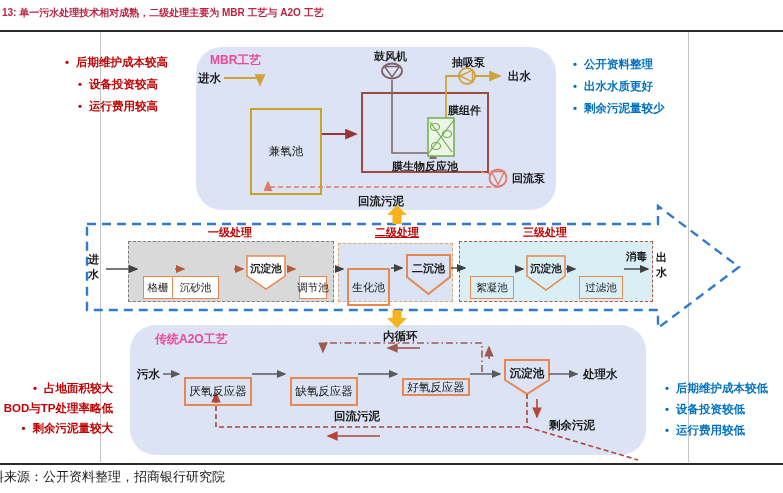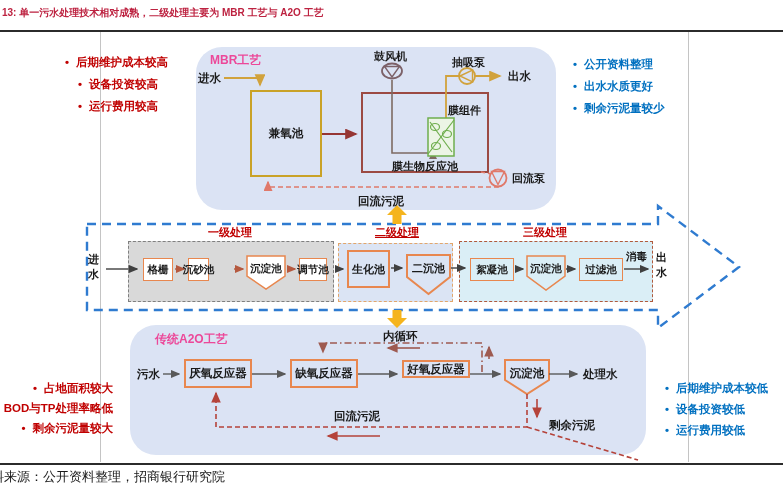--- a/index.html
+++ b/index.html
@@ -7,22 +7,22 @@
        font-family:"Liberation Sans",sans-serif;}
   .lbl{position:absolute;white-space:nowrap;font-weight:bold;color:#1a1a1a;
        font-size:11.5px;line-height:1.25;z-index:10;}
   .lbl--sm{font-size:11px;}
   .lbl--red{color:#ec4899;}
   .lbl--stage{color:#c00000;font-size:11px;text-align:center;}
   .vword{width:14px;word-break:break-all;line-height:15px;white-space:normal;}
   .panel{position:absolute;background:#dbe3f4;border-radius:26px;z-index:1;}
   .section{position:absolute;z-index:2;box-sizing:border-box;}
   .ubox{position:absolute;display:flex;align-items:center;justify-content:center;
-        border:1.5px solid #e8874f;background:#fff;color:#1a1a1a;font-weight:bold;
-        font-size:10.5px;white-space:nowrap;z-index:10;box-sizing:border-box;}
+        border:1.5px solid #e8874f;background:#fff;color:#1a1a1a;font-weight:normal;
+        font-size:10.5px;white-space:nowrap;z-index:10;box-sizing:border-box;margin-top:18px;}
   .ubox--clear{background:transparent;}
   .ubox--big{border-width:2px;font-size:11.5px;text-align:right;}
   .bullets{position:absolute;display:flex;flex-direction:column;z-index:10;}
   .bullets .row{display:flex;align-items:flex-start;font-weight:bold;
                 font-size:11.5px;line-height:14px;white-space:nowrap;}
   .bullets .dot{margin:0 7px;}
   .bullets--red{color:#c00000;align-items:flex-end;}
   .bullets--blue{color:#0070c0;align-items:flex-start;}
   .rule{position:absolute;background:#2b2b2b;z-index:3;}
   .vline{position:absolute;width:1px;background:#c4c4c4;z-index:0;}
@@ -231,21 +231,21 @@
 
 <div class="lbl lbl--stage" style="left:200px;top:226px;width:60px;">一级处理</div>
 <div class="lbl lbl--stage" style="left:367px;top:226px;width:60px;text-decoration:underline;">二级处理</div>
 <div class="lbl lbl--stage" style="left:515px;top:226px;width:60px;">三级处理</div>
 <div class="lbl vword" style="left:88px;top:252px;font-size:11px;">进水</div>
 <div class="lbl vword" style="left:656px;top:250px;font-size:11px;">出水</div>
 
 <div class="ubox" style="left:143px;top:258px;width:30px;height:23px;">
     <span>格栅</span>
   </div>
-<div class="ubox" style="left:188px;top:258px;width:21px;height:23px;text-align:right;">
+<div class="ubox" style="left:172px;top:258px;width:47px;height:23px;text-align:right;">
     <span>沉砂池</span>
   </div>
 <div class="lbl" style="left:247px;top:262px;width:38px;text-align:center;font-size:10.5px;">沉淀池</div>
 <div class="ubox" style="left:299px;top:258px;width:28px;height:23px;">
     <span>调节池</span>
   </div>
 
 <div class="ubox ubox--clear" style="left:347px;top:250px;width:43px;height:38px;border-width:2px;font-size:11px;">
     <span>生化池</span>
   </div>

